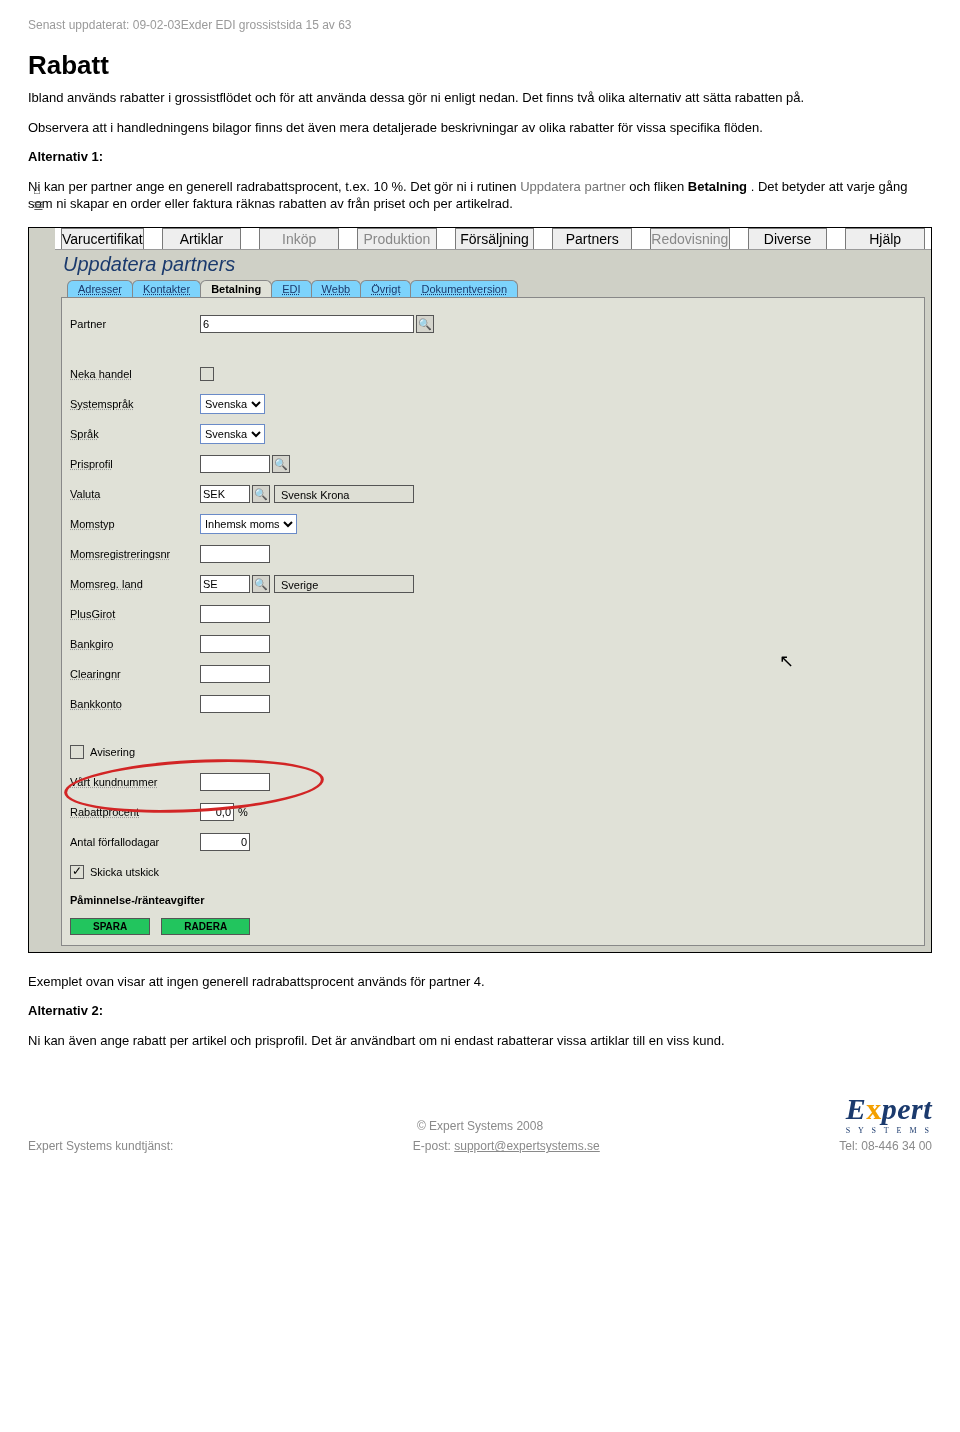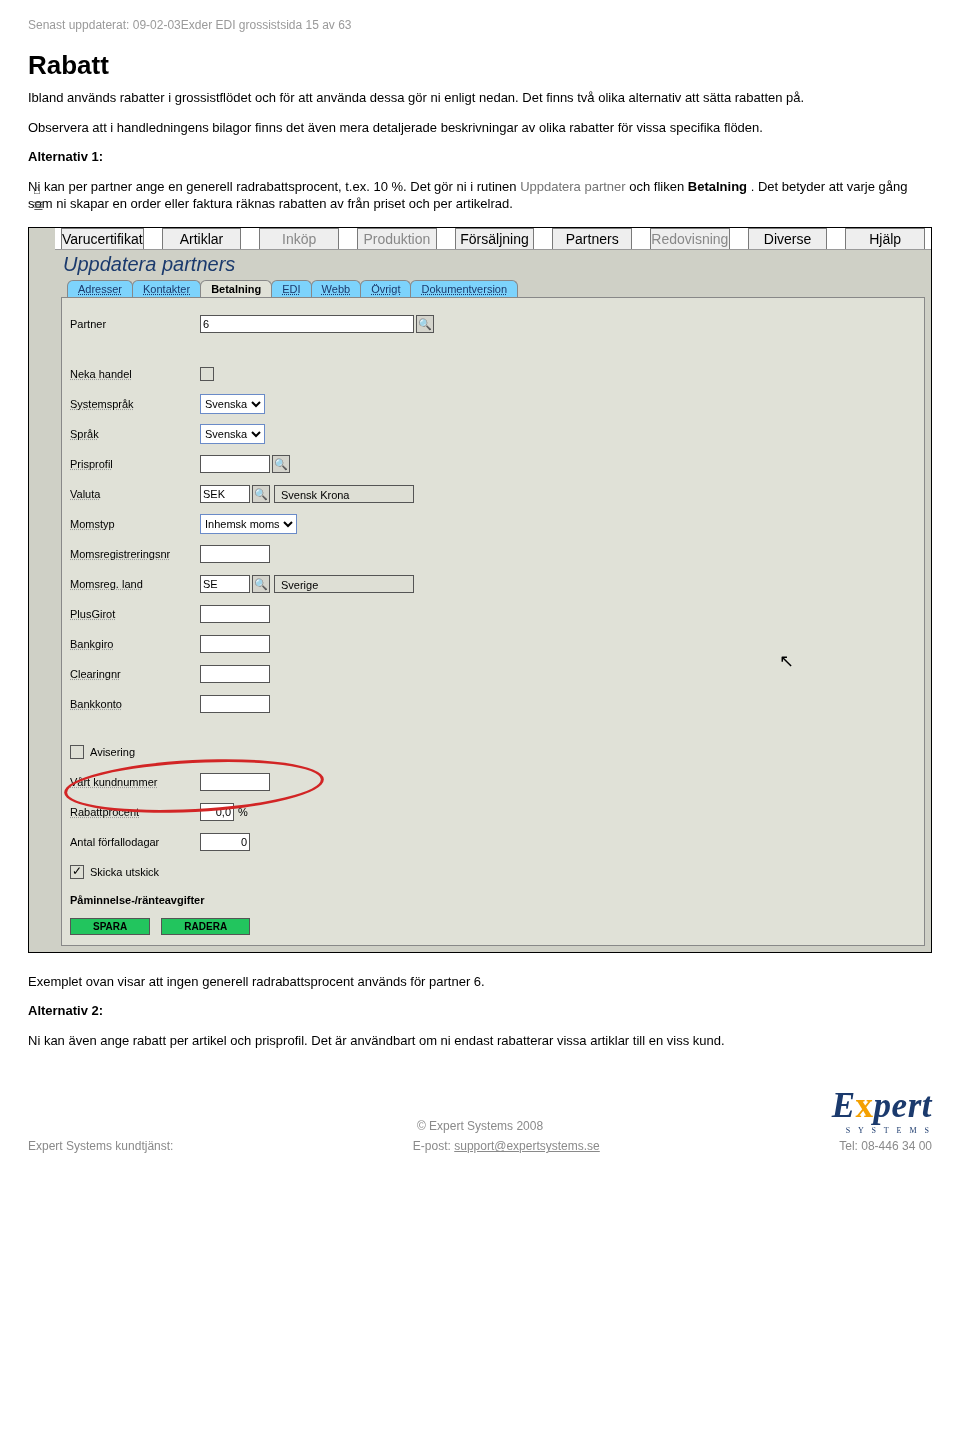--- a/index.html
+++ b/index.html
@@ -216,21 +216,21 @@
   .foot-center { text-align: center; margin-bottom: 6px; }
   .foot-row { display: flex; justify-content: space-between; }
   .logo {
     position: absolute;
     right: 0;
     bottom: 18px;
     font-family: Georgia, serif;
     color: #1b3a6d;
   }
   .logo .e {
-    font-size: 35px;
+    font-size: 30px;
     font-style: italic;
     font-weight: bold;
     letter-spacing: 0.5px;
   }
   .logo .e .x { color: #f4a000; font-style: normal; }
   .logo .sub {
     font-size: 8px;
     letter-spacing: 3px;
     color: #1b3a6d;
     text-align: right;
@@ -391,21 +391,21 @@
 
     <div class="btnbar">
       <button>SPARA</button>
       <button>RADERA</button>
     </div>
 
     <div class="cursor-arrow">↖</div>
   </div>
 </div>
 
-<p class="body">Exemplet ovan visar att ingen generell radrabattsprocent används för partner 6.</p>
+<p class="body">Exemplet ovan visar att ingen generell radrabattsprocent används för partner 4.</p>
 <p class="body bold">Alternativ 2:</p>
 <p class="body">Ni kan även ange rabatt per artikel och prisprofil. Det är användbart om ni endast rabatterar vissa artiklar till en viss kund.</p>
 
 <div class="foot-wrap">
   <div class="logo">
     <div class="e">
       <span>E</span><span class="x">x</span><span>pert</span>
     </div>
     <div class="sub">S Y S T E M S</div>
   </div>

